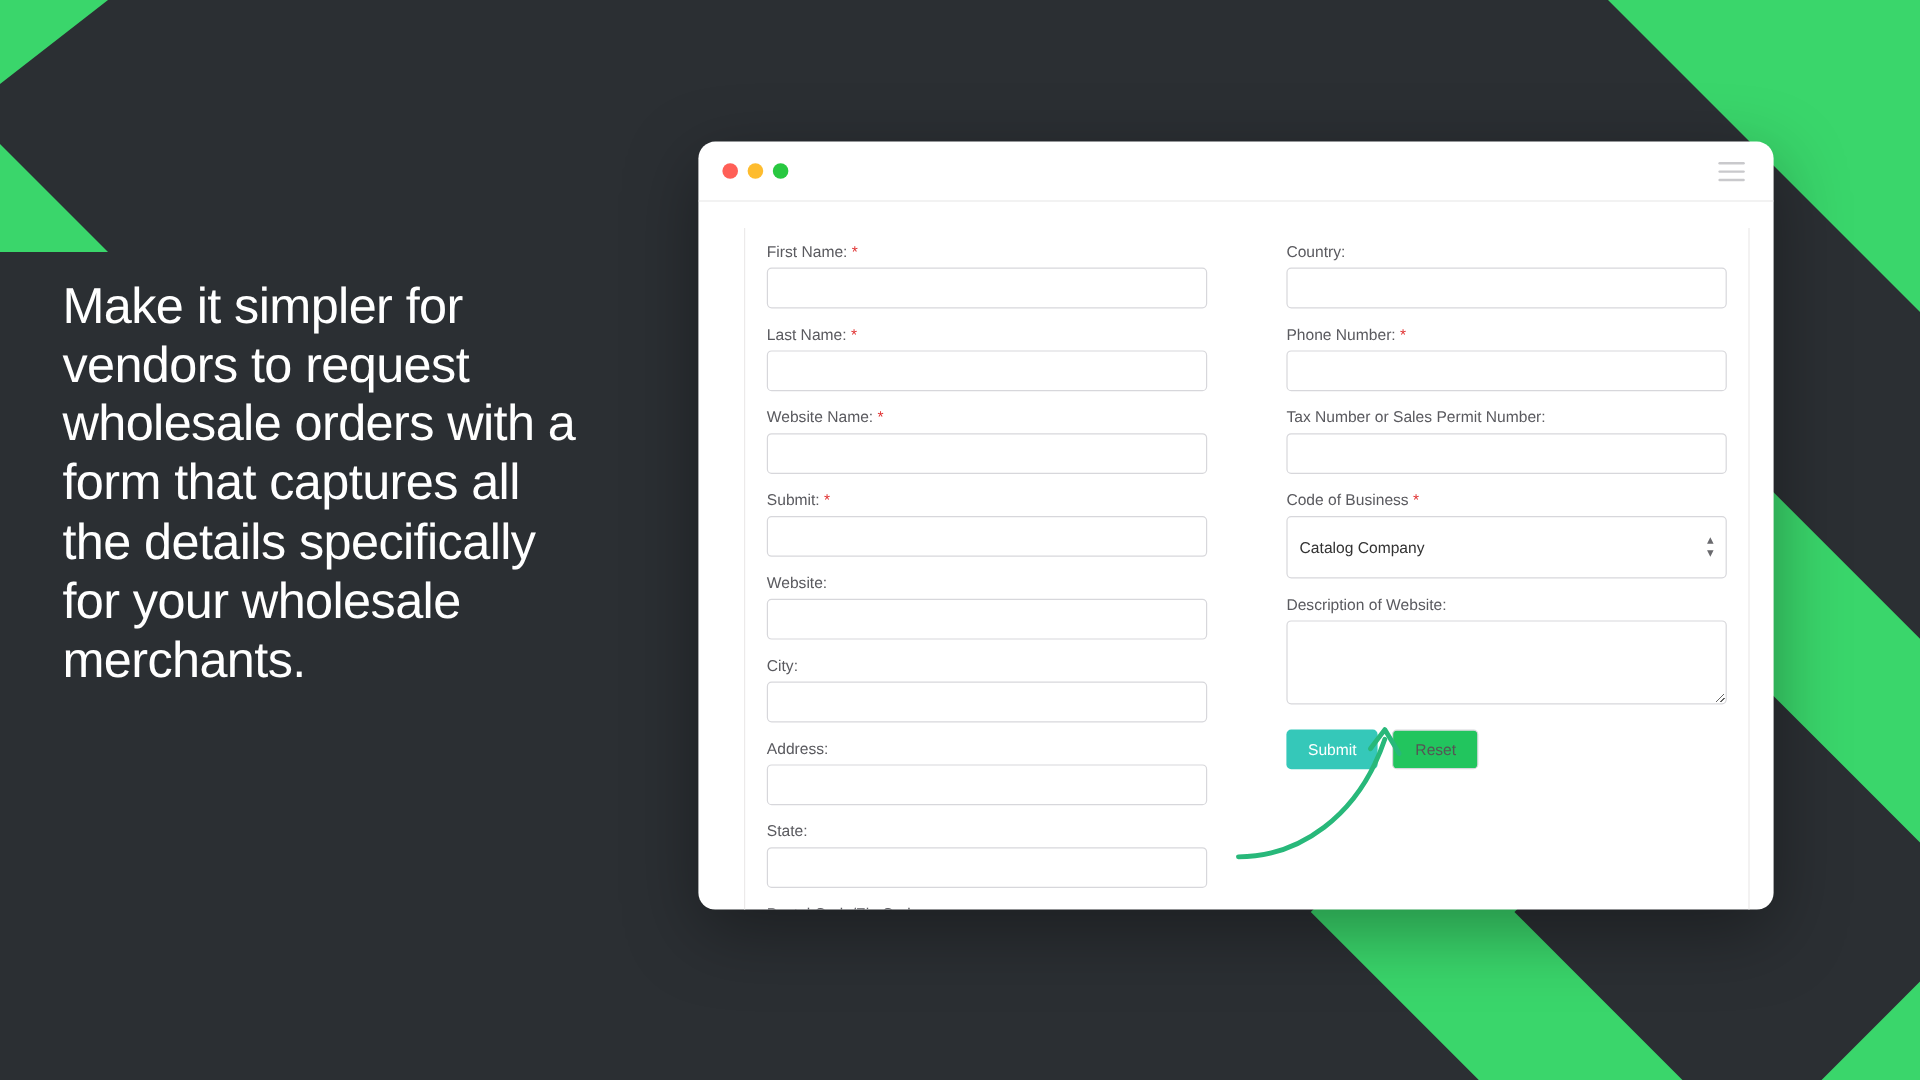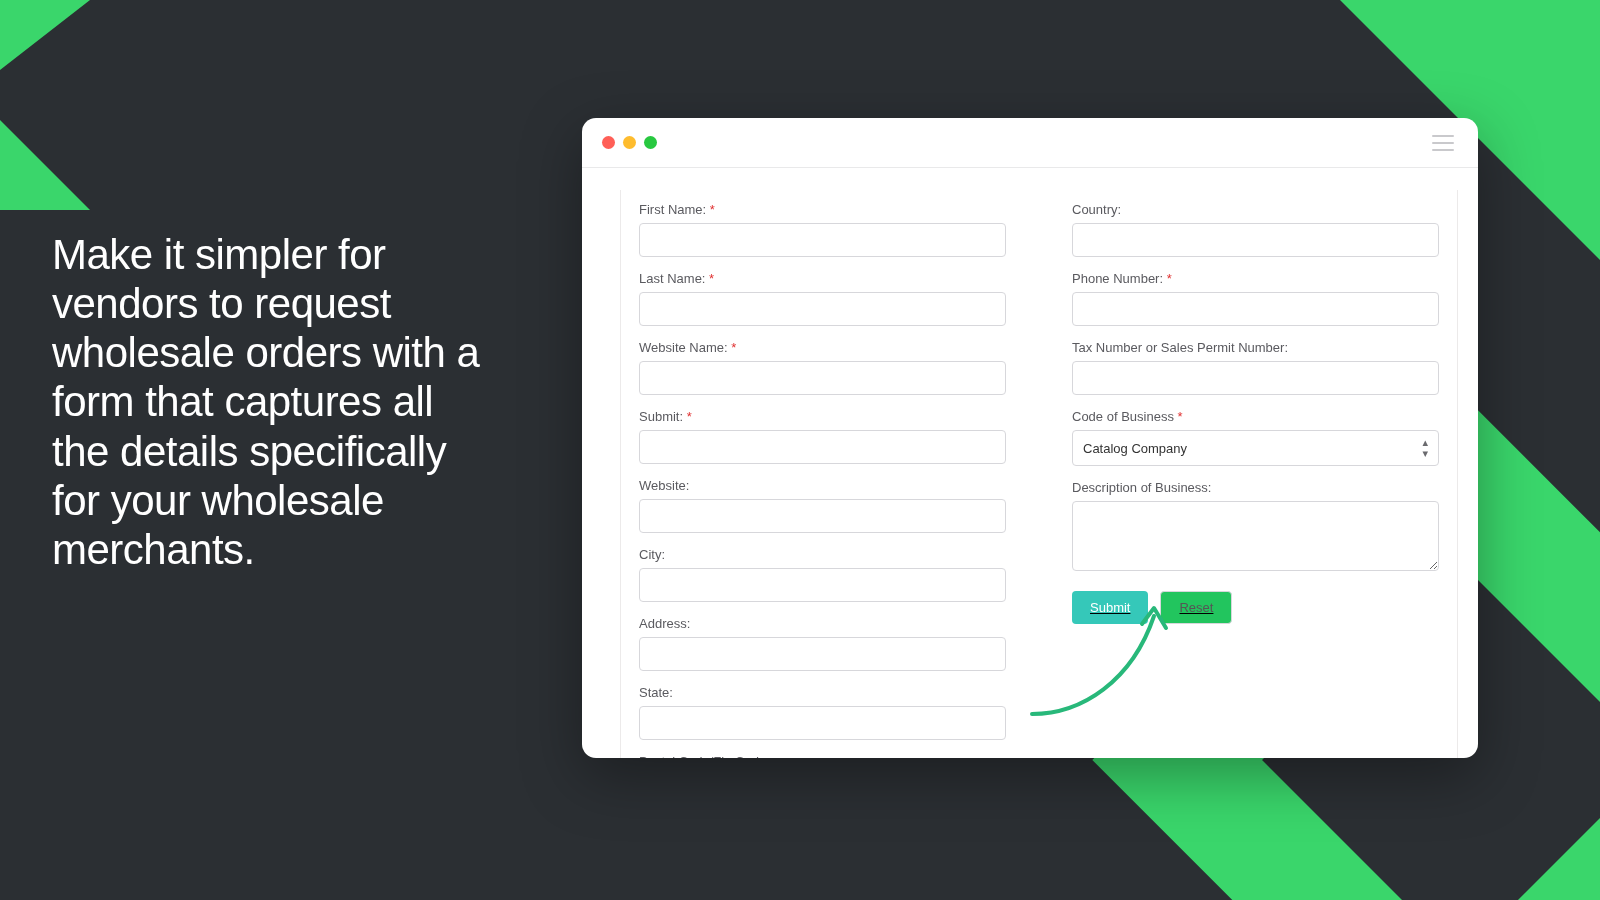--- a/index.html
+++ b/index.html
@@ -109,38 +109,38 @@
     width: 100%;
     border: 1px solid #d7d7db;
     border-radius: 4px;
     background: #fff;
     font-size: 13px;
     color: #333;
   }
   .field input[type=text] { height: 34px; padding: 0 10px; }
   .field textarea { height: 70px; padding: 8px 10px; resize: both; }
   .select-wrap {
-    height: 36px;
+    height: 52px;
     display: flex;
     align-items: center;
     justify-content: space-between;
     padding: 0 10px;
     cursor: pointer;
     background: #fdfdfd;
   }
   .select-caret {
     font-size: 11px;
     color: #6a6a6e;
     line-height: 1;
     display: flex;
     flex-direction: column;
     gap: 0px;
   }
 
-  .button-row { display: flex; gap: 12px; margin-top: 16px; text-decoration: underline; }
+  .button-row { display: flex; gap: 12px; margin-top: 16px; }
   .btn {
     font-size: 13px;
     padding: 8px 18px;
     border-radius: 4px;
     cursor: pointer;
   }
   .btn-primary {
     background: #35c8b9;
     color: #ffffff;
     border: none;
@@ -254,21 +254,21 @@
 
       <div class="field">
         <label><span>Code of Business</span> <span class="req">*</span></label>
         <div class="select-wrap">
           <span>Catalog Company</span>
           <span class="select-caret">▴<br>▾</span>
         </div>
       </div>
 
       <div class="field">
-        <label>Description of Business:</label>
+        <label>Description of Website:</label>
         <textarea style=""></textarea>
       </div>
 
       <div class="button-row">
         <button class="btn btn-primary">Submit</button>
         <button class="btn btn-secondary">Reset</button>
       </div>
 
     </div>
 

